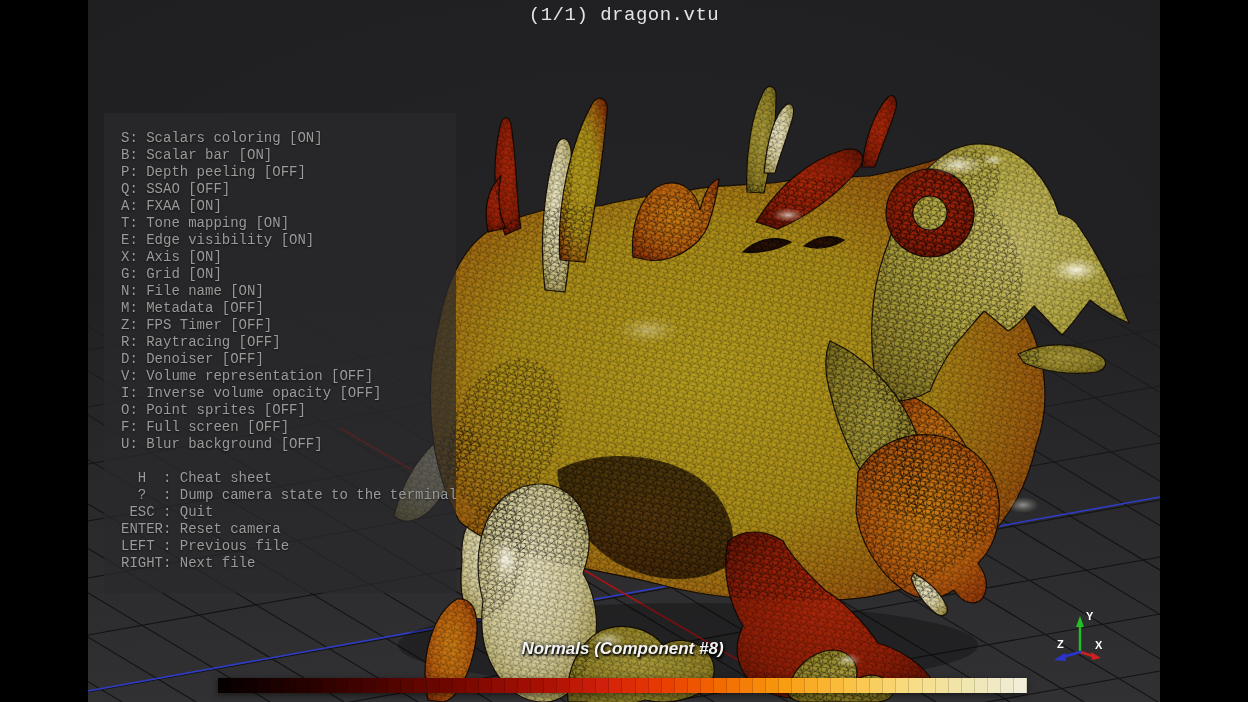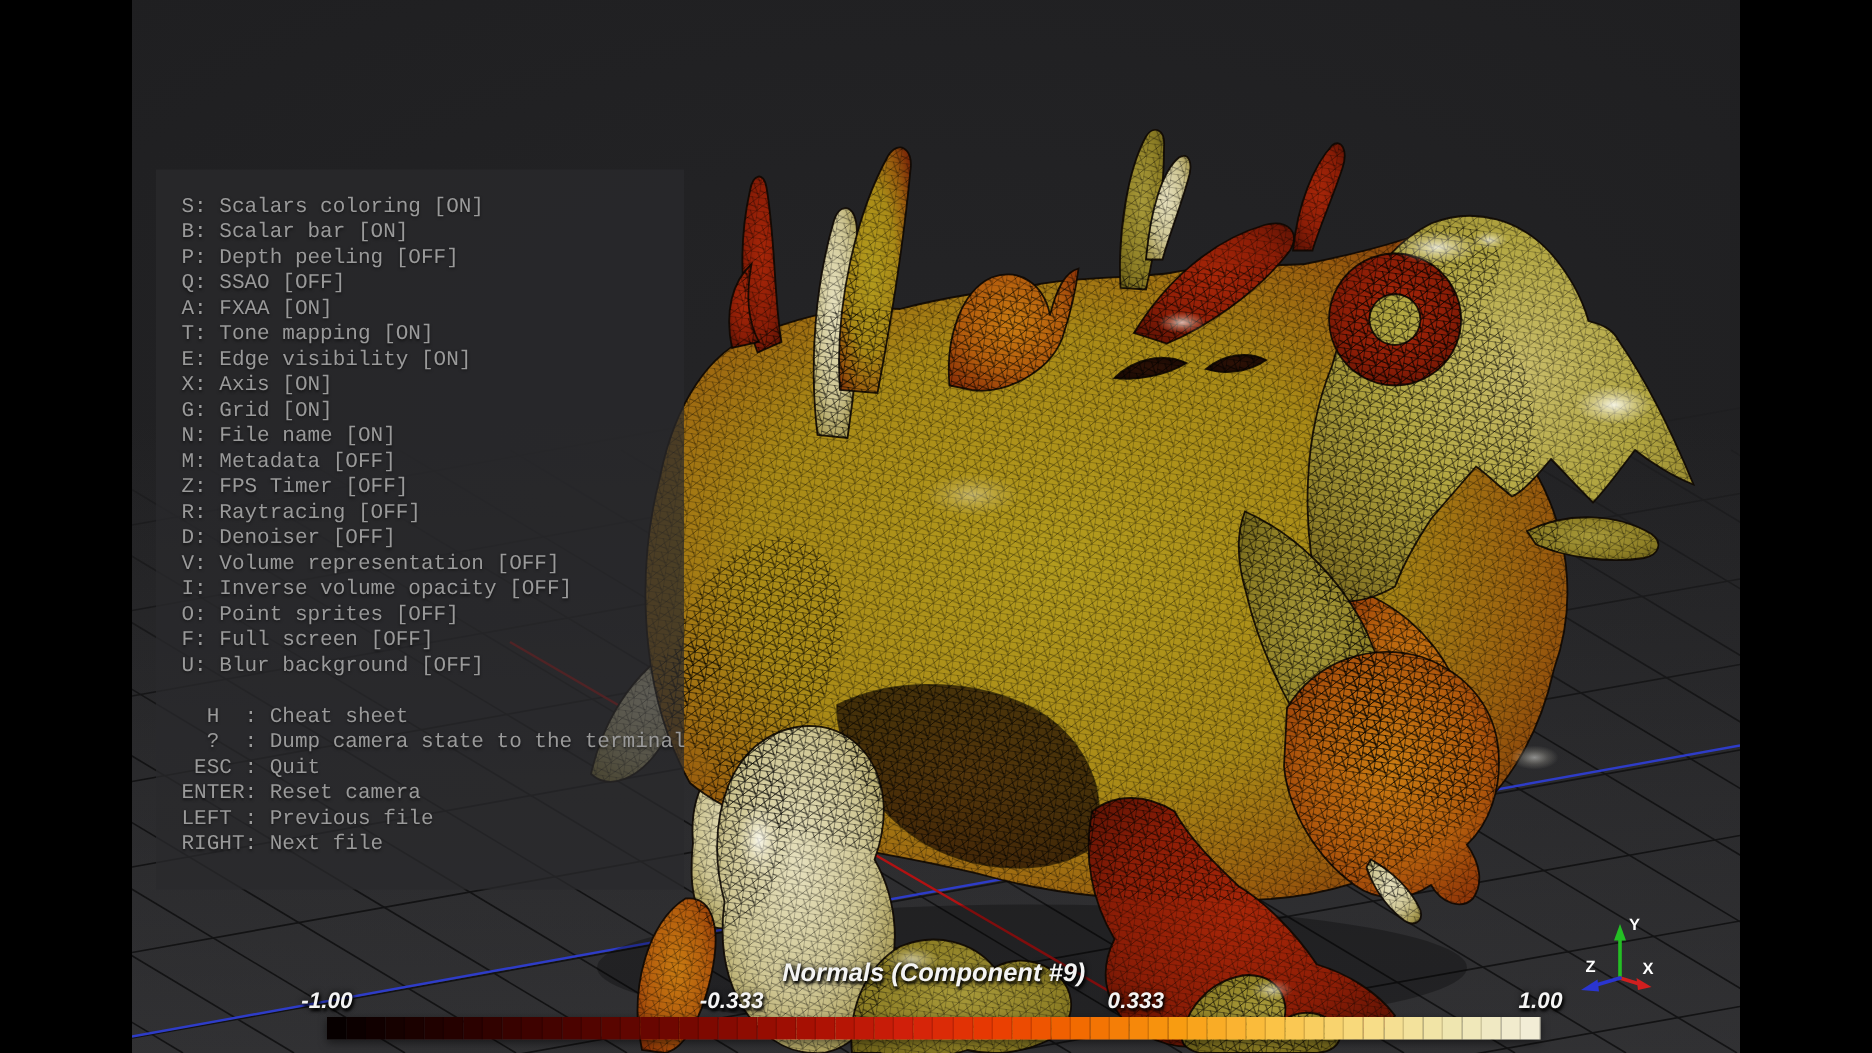--- a/index.html
+++ b/index.html
@@ -224,33 +224,28 @@
     <line x1="992" y1="652" x2="1005" y2="656" stroke="#d01f1f" stroke-width="2.4"></line>
     <path d="M1013 658 L1003 652 L1004 660 Z" fill="#d01f1f"></path>
     <line x1="992" y1="652" x2="975" y2="657" stroke="#2a35d0" stroke-width="2.4"></line>
     <path d="M966 660 L977 653 L978 661 Z" fill="#2a35d0"></path>
     <text x="998" y="620" fill="#fff" font-size="11" font-weight="bold" font-family="Liberation Sans,sans-serif">Y</text>
     <text x="1007" y="649" fill="#fff" font-size="11" font-weight="bold" font-family="Liberation Sans,sans-serif">X</text>
     <text x="969" y="648" fill="#fff" font-size="11" font-weight="bold" font-family="Liberation Sans,sans-serif">Z</text>
   </g>
       </svg>
 
+    <div id="file-title">(1/1) dragon.vtu</div>
 
     <div id="cheatsheet">
       <div id="cheat-lines"><div>S: Scalars coloring [ON]</div><div>B: Scalar bar [ON]</div><div>P: Depth peeling [OFF]</div><div>Q: SSAO [OFF]</div><div>A: FXAA [ON]</div><div>T: Tone mapping [ON]</div><div>E: Edge visibility [ON]</div><div>X: Axis [ON]</div><div>G: Grid [ON]</div><div>N: File name [ON]</div><div>M: Metadata [OFF]</div><div>Z: FPS Timer [OFF]</div><div>R: Raytracing [OFF]</div><div>D: Denoiser [OFF]</div><div>V: Volume representation [OFF]</div><div>I: Inverse volume opacity [OFF]</div><div>O: Point sprites [OFF]</div><div>F: Full screen [OFF]</div><div>U: Blur background [OFF]</div><div>&nbsp;</div><div>  H  : Cheat sheet</div><div>  ?  : Dump camera state to the terminal</div><div> ESC : Quit</div><div>ENTER: Reset camera</div><div>LEFT : Previous file</div><div>RIGHT: Next file</div></div>
     </div>
 
     <div id="scalarbar">
-      <div id="sb-title">Normals (Component #9)</div>
-      <div id="sb-ticks">
-          <span class="sb-tick" style="left: 0%;">-1.00</span>
-          <span class="sb-tick" style="left: 33.35%;">-0.333</span>
-          <span class="sb-tick" style="left: 66.65%;">0.333</span>
-          <span class="sb-tick" style="left: 100%;">1.00</span>
-        </div>
+      <div id="sb-title">Normals (Component #8)</div>
       <div id="sb-bar">
           <div class="sb-seg" style="background: rgb(7, 0, 0);"></div>
           <div class="sb-seg" style="background: rgb(12, 0, 0);"></div>
           <div class="sb-seg" style="background: rgb(17, 0, 0);"></div>
           <div class="sb-seg" style="background: rgb(22, 1, 0);"></div>
           <div class="sb-seg" style="background: rgb(27, 1, 0);"></div>
           <div class="sb-seg" style="background: rgb(32, 1, 0);"></div>
           <div class="sb-seg" style="background: rgb(37, 1, 0);"></div>
           <div class="sb-seg" style="background: rgb(43, 1, 0);"></div>
           <div class="sb-seg" style="background: rgb(49, 2, 0);"></div>

